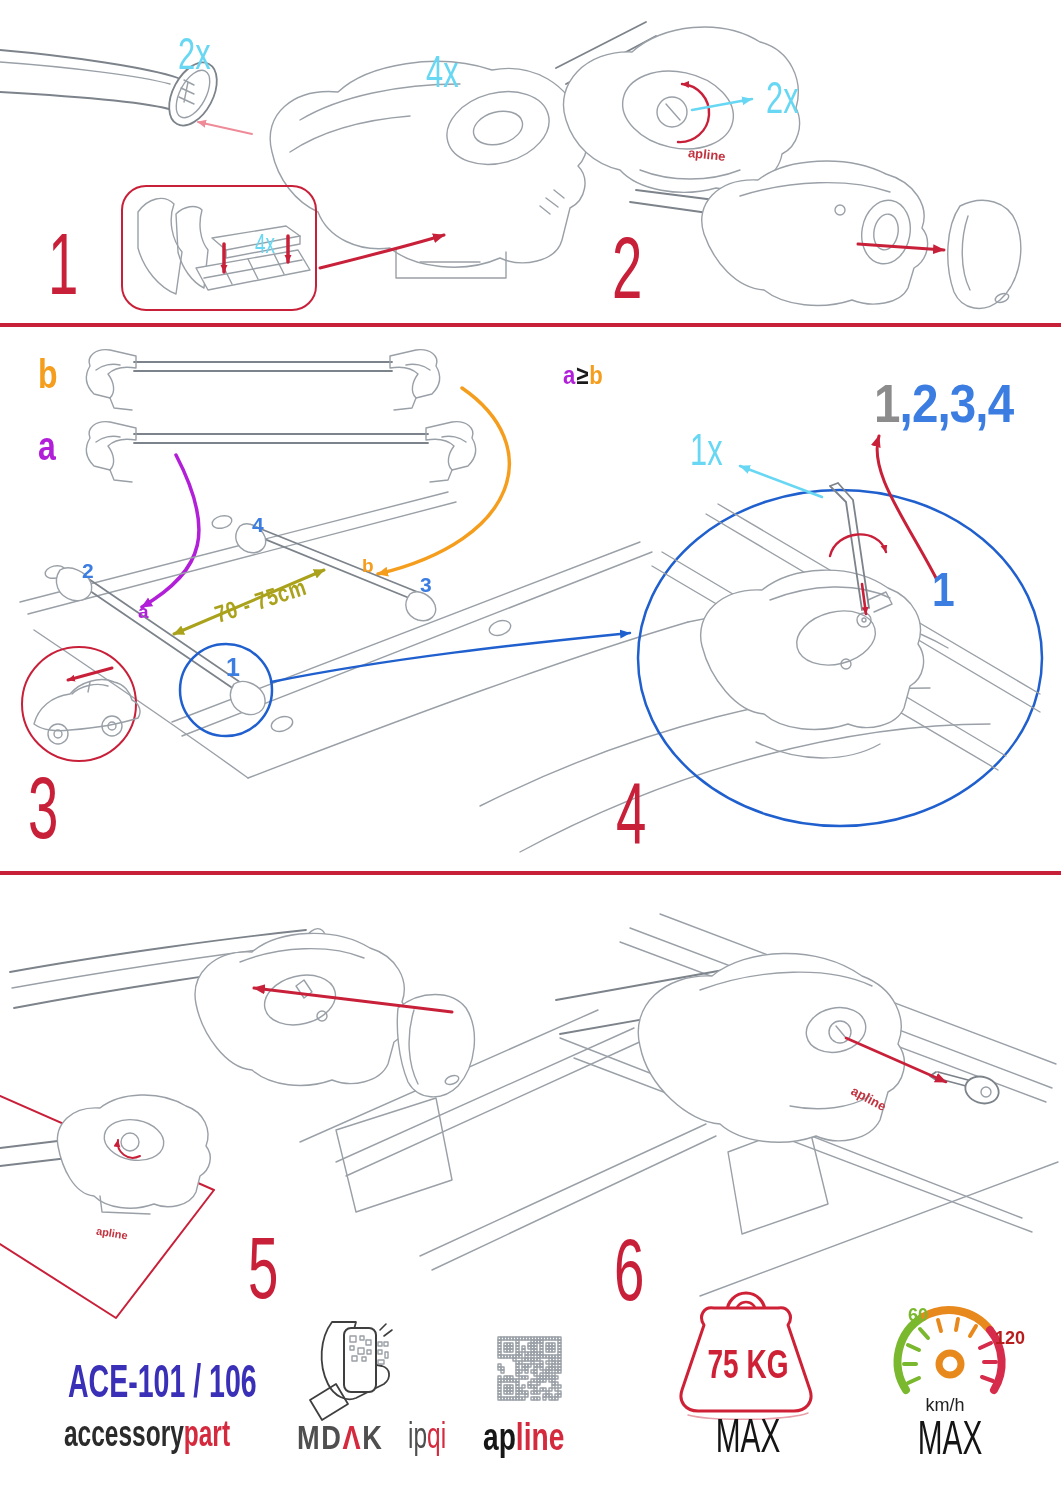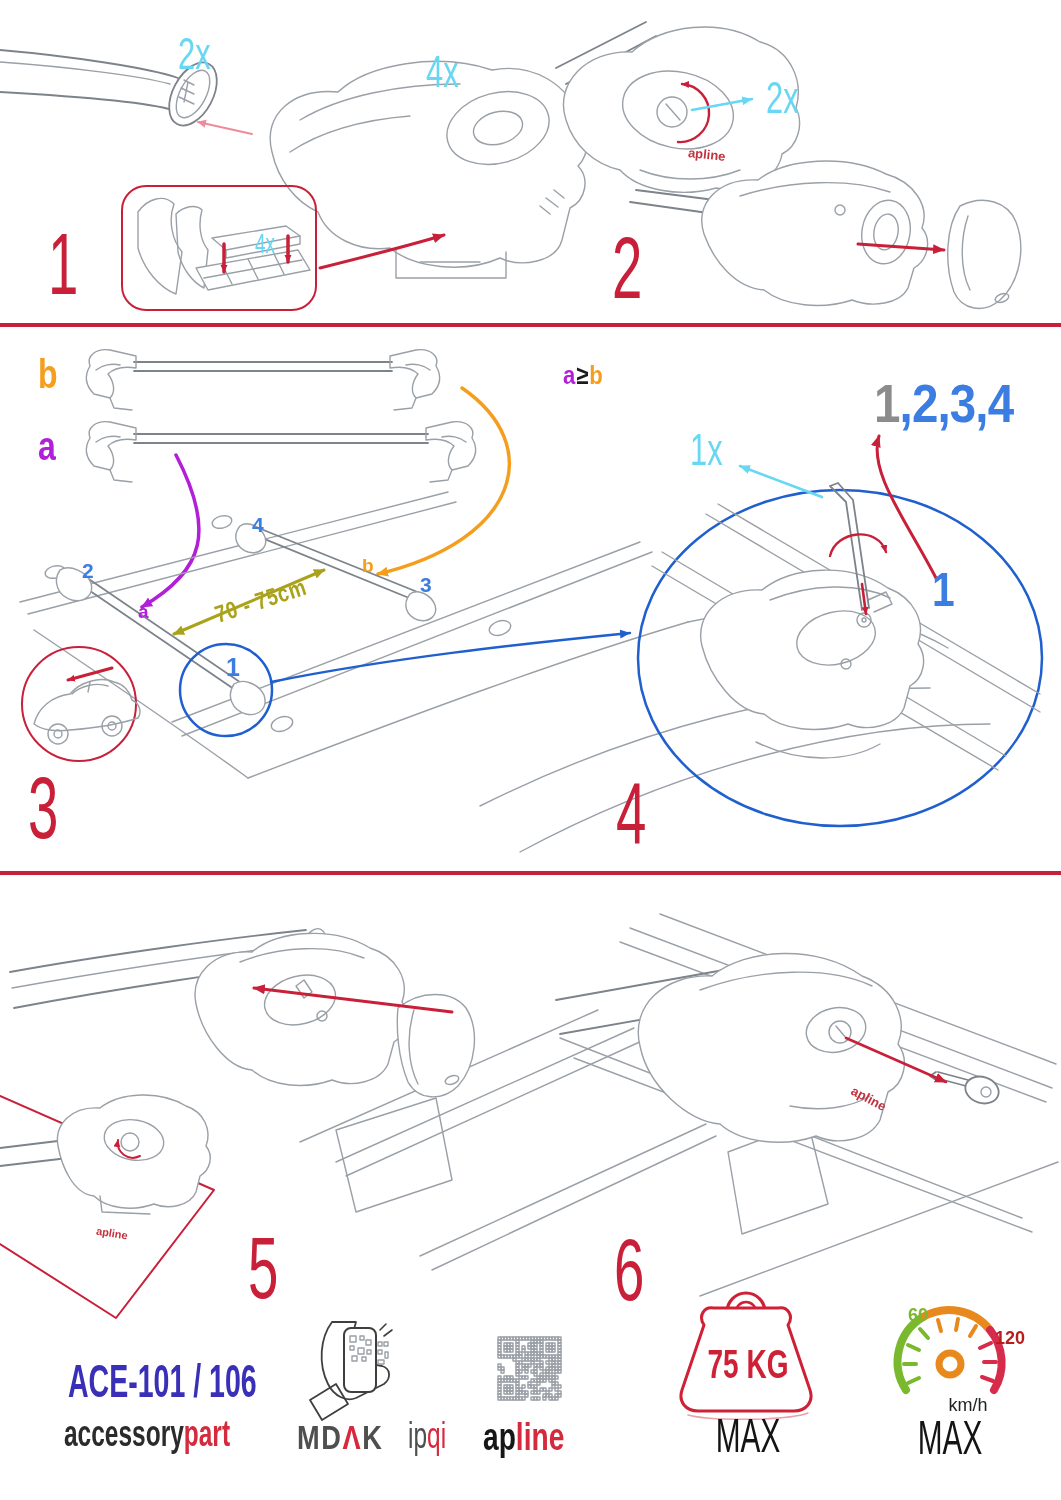--- a/index.html
+++ b/index.html
@@ -601,16 +601,16 @@
 
   <div class="abs code" style="left:68px;top:1358px">ACE-101 / 106</div>
   <div class="abs brand" style="left:64px;top:1416px"><span class="blk">accessory</span><span class="red">part</span></div>
   <div class="abs mdak" style="left:297px;top:1420px"><span>MD</span><span class="red">Λ</span><span>K</span></div>
   <div class="abs ipqi" style="left:408px;top:1418px"><span>ip</span><span class="red">qi</span></div>
   <div class="abs apl" style="left:483px;top:1418px"><span>ap</span><span class="red">line</span></div>
   <div class="abs wval" style="left:688px;top:1344px;width:120px">75 KG</div>
   <div class="abs maxlbl" style="left:688px;top:1412px;width:120px">MAX</div>
   <div class="abs sp60" style="left:908px;top:1306px">60</div>
   <div class="abs sp120" style="left:995px;top:1329px">120</div>
-  <div class="abs kmh" style="left:918px;top:1396px;width:100px">km/h</div>
+  <div class="abs kmh" style="left:895px;top:1396px;width:100px">km/h</div>
   <div class="abs maxlbl" style="left:890px;top:1414px;width:120px">MAX</div>
 
 </div>
 
 </body></html>

